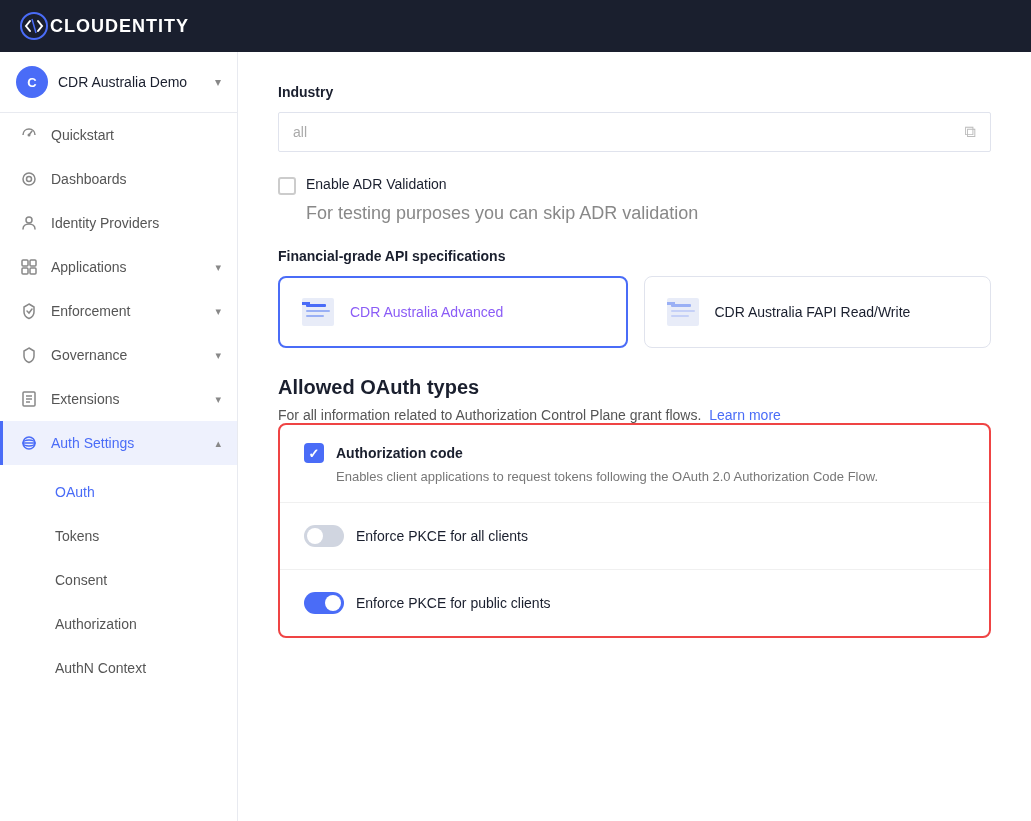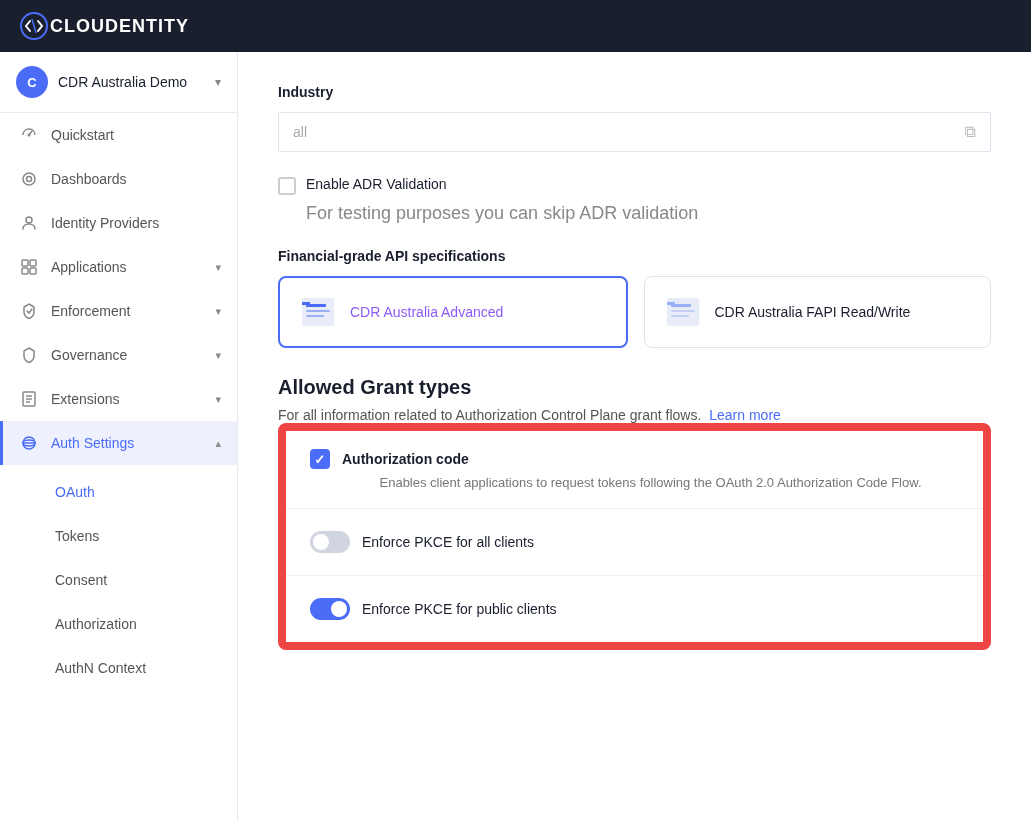--- a/index.html
+++ b/index.html
@@ -223,24 +223,23 @@
       color: #1a1f2e;
       margin-bottom: 8px;
     }
     .grant-desc {
       font-size: 14px;
       color: #555;
     }
     .grant-desc a { color: #4a6cf7; text-decoration: none; }
 
     .grant-box {
-      border: 8px solid #ef4444;
+      border: 2px solid #ef4444;
       border-radius: 8px;
       overflow: hidden;
-      text-align: center;
     }
     .grant-item {
       padding: 18px 24px;
       border-bottom: 1px solid #f0f0f0;
     }
     .grant-item:last-child { border-bottom: none; }
 
     .grant-check-row {
       display: flex;
       align-items: center;
@@ -486,21 +485,21 @@
               <rect x="2" y="8" width="8" height="3" rx="0" fill="#9ab0f5"></rect>
             </svg>
           </div>
           <span class="spec-card-label">CDR Australia FAPI Read/Write</span>
         </div>
 
       </div>
     </div>
 
     <div class="grant-section">
-      <div class="grant-title">Allowed Grant types</div>
+      <div class="grant-title">Allowed OAuth types</div>
       <div class="grant-desc">
         <span>For all information related to Authorization Control Plane grant flows.</span>
         <a href="#" style="color:#4a6cf7; margin-left:4px;">Learn more</a>
       </div>
 
       <div class="grant-box">
 
         <div class="grant-item">
           <div class="grant-check-row">
             <div class="checkbox-checked"></div>

